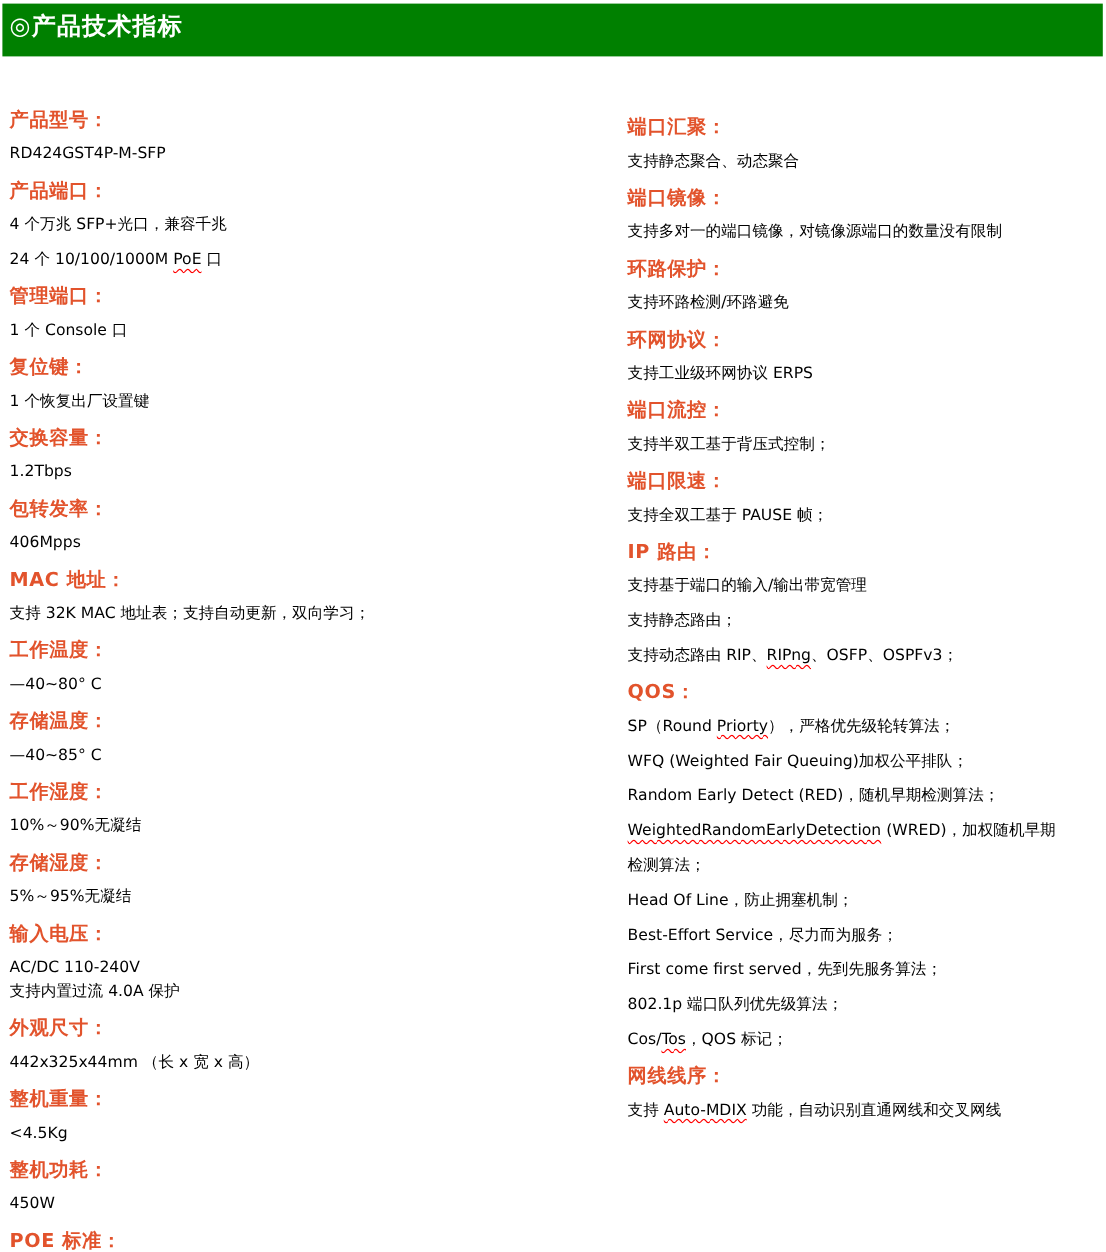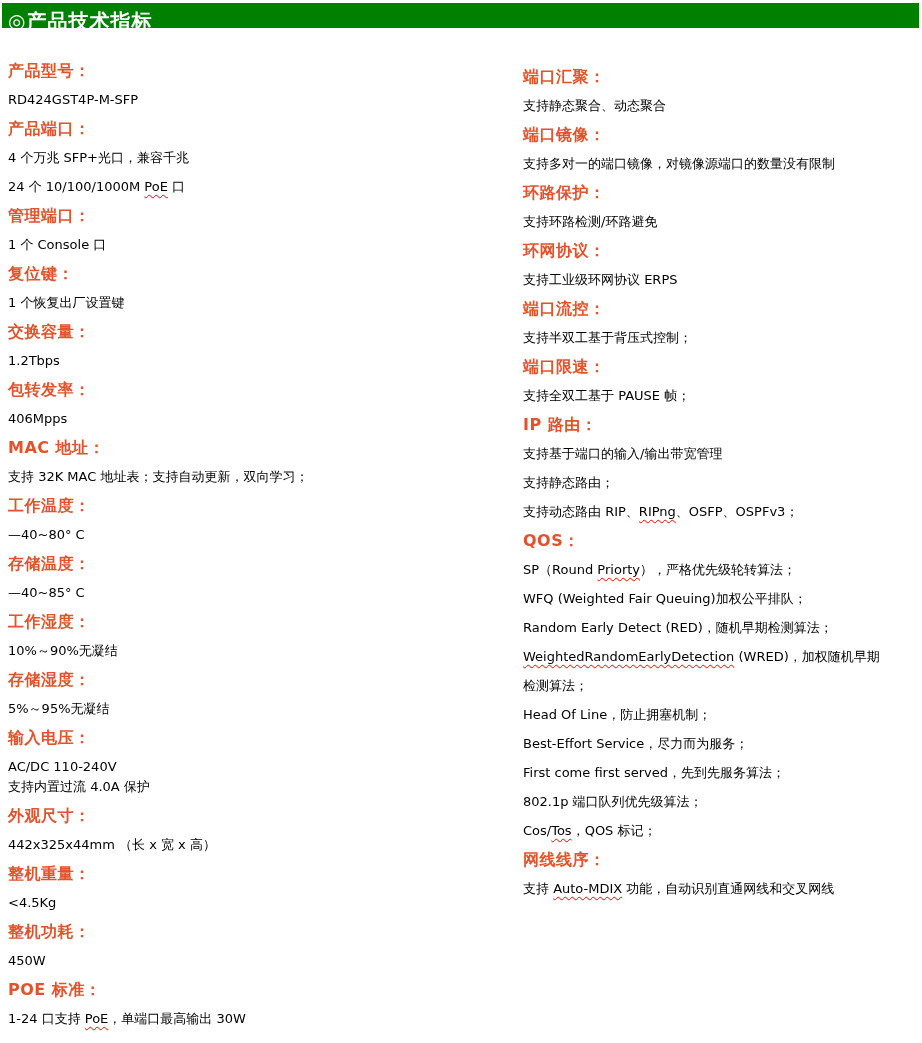--- a/index.html
+++ b/index.html
@@ -17,21 +17,21 @@
     color: #000000;
   }
   .page {
     width: 922px;
     height: 1043px;
     background: #ffffff;
     overflow: hidden;
   }
   .header-bar {
     margin: 3px 3px 0 2px;
-    height: 25px;
+    height: 44px;
     background: var(--header-bg);
     color: #ffffff;
     font-weight: bold;
     font-size: 20px;
     line-height: 36px;
     padding-left: 6px;
     letter-spacing: 1px;
   }
   .content {
     display: flex;
@@ -45,21 +45,21 @@
     padding: 33px 10px 0 8px;
   }
   .col-right {
     flex: 1;
     padding: 39px 12px 0 8px;
   }
   .spec-heading {
     color: var(--heading-color);
     font-size: 16px;
     font-weight: bold;
-    margin: 0 0 9px 0;
+    margin: 10px 0 9px 0;
     line-height: 20px;
     letter-spacing: 0.5px;
   }
   .spec-line {
     font-size: 13px;
     margin: 0 0 9px 0;
     line-height: 20px;
     white-space: pre-line;
   }
   .wavy {

